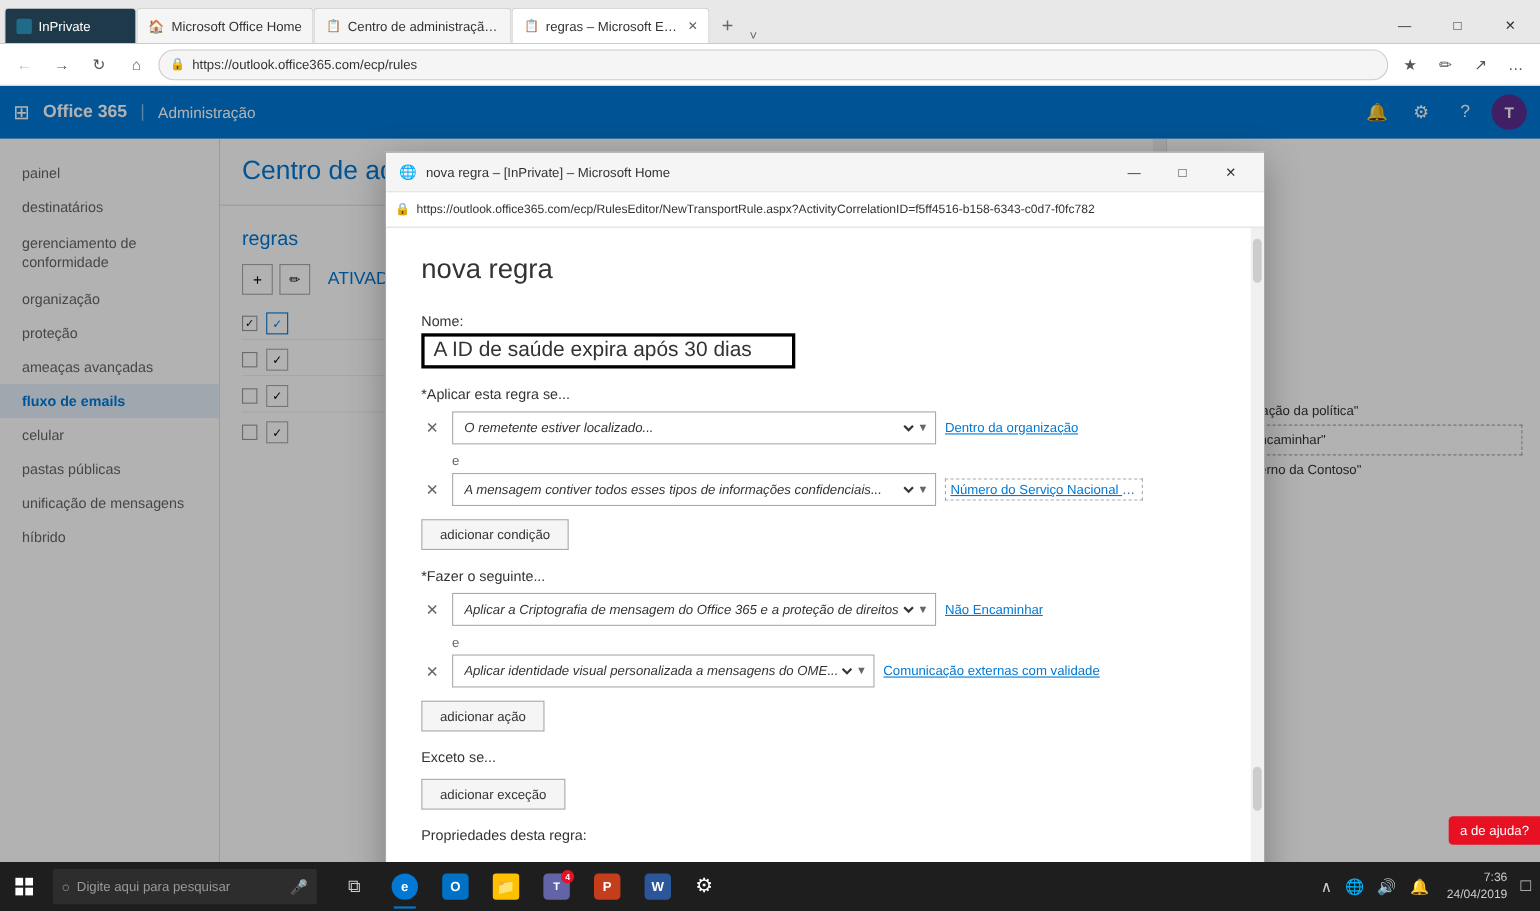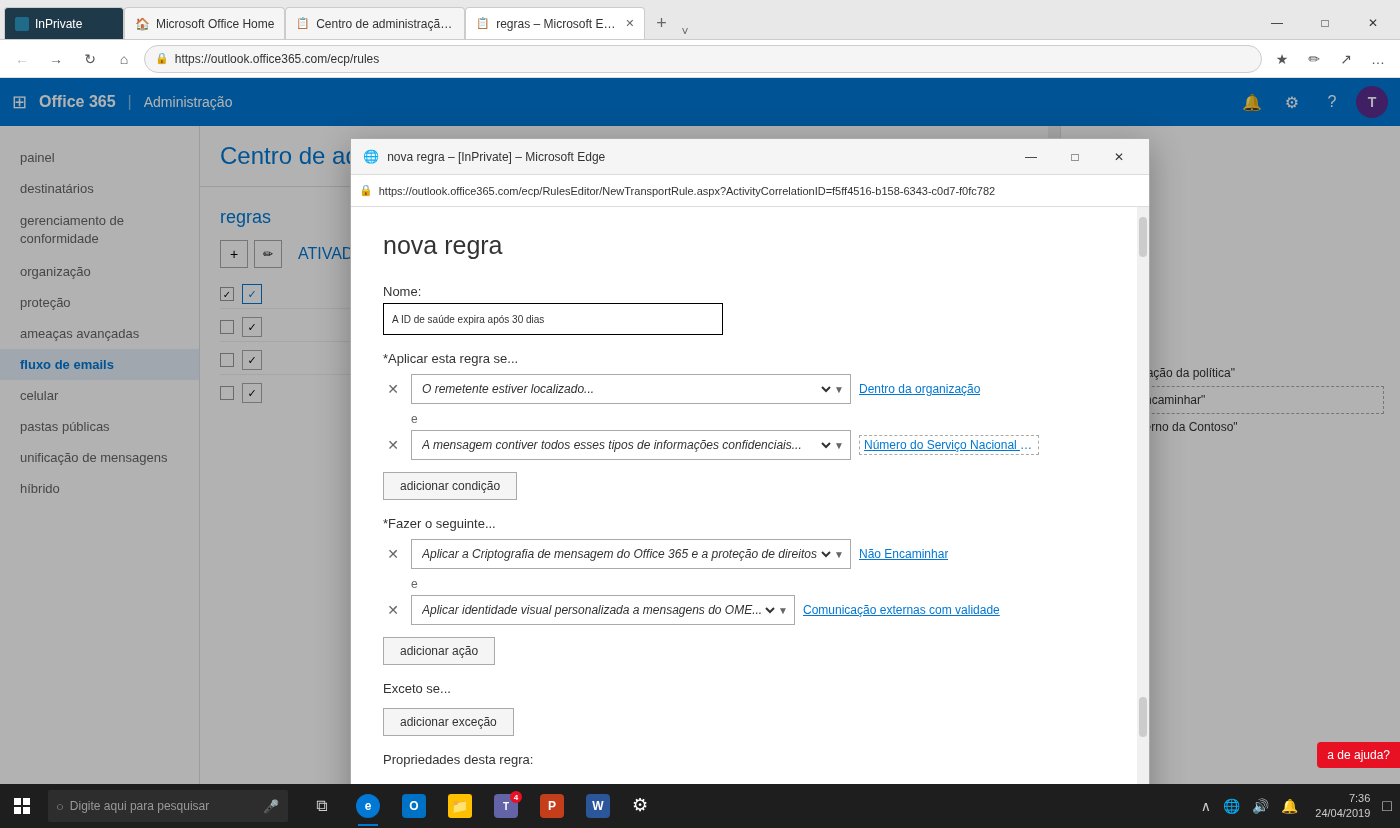--- a/index.html
+++ b/index.html
@@ -65,21 +65,21 @@
 
     .popup-address { background: #fff; border-bottom: 1px solid #ddd; display: flex; align-items: center; height: 32px; padding: 0 8px; gap: 6px; }
     .popup-lock { font-size: 11px; color: #666; }
     .popup-url { font-size: 11px; color: #333; overflow: hidden; text-overflow: ellipsis; white-space: nowrap; flex: 1; }
 
     .popup-body { flex: 1; padding: 24px 32px; overflow-y: auto; max-height: 640px; position: relative; }
     .popup-page-title { font-size: 25px; color: #333; font-weight: 300; margin-bottom: 24px; }
 
     .form-section { margin-bottom: 16px; }
     .form-label { font-size: 13px; color: #333; margin-bottom: 4px; display: block; }
-    .form-input { width: 340px; height: 32px; border: 1px solid #000000; padding: 0 8px; font-size: 10px; color: #333; }
+    .form-input { width: 340px; height: 32px; border: 3px solid #000000; padding: 0 8px; font-size: 19px; color: #333; }
 
     .condition-section { margin-bottom: 16px; }
     .condition-label { font-size: 13px; color: #333; margin-bottom: 8px; }
     .condition-row { display: flex; align-items: center; gap: 8px; margin-bottom: 8px; }
     .condition-and { font-size: 12px; color: #666; margin: 4px 0 4px 28px; }
 
     .remove-btn { width: 20px; height: 20px; display: flex; align-items: center; justify-content: center; color: #666; cursor: pointer; font-size: 14px; flex-shrink: 0; }
     .condition-value { font-size: 12px; color: #0078d4; text-decoration: underline; cursor: pointer; white-space: nowrap; overflow: hidden; text-overflow: ellipsis; max-width: 200px; }
 
     .add-btn { height: 28px; padding: 0 16px; border: 1px solid #aaa; background: #f5f5f5; font-size: 12px; color: #333; cursor: pointer; margin-top: 4px; }
@@ -260,21 +260,21 @@
         </div>
       </div>
     </div>
 
     <div class="overlay"></div>
 
     <div class="popup-window">
 
       <div class="popup-titlebar">
         <span style="font-size:13px;color:#666;">🌐</span>
-        <span class="popup-title-text">nova regra – [InPrivate] – Microsoft Edge</span>
+        <span class="popup-title-text">nova regra – [InPrivate] – Microsoft Home</span>
         <div class="popup-win-btn">—</div>
         <div class="popup-win-btn">□</div>
         <div class="popup-win-btn close">✕</div>
       </div>
 
       <div class="popup-address">
         <span class="popup-lock">🔒</span>
         <span class="popup-url">https://outlook.office365.com/ecp/RulesEditor/NewTransportRule.aspx?ActivityCorrelationID=f5ff4516-b158-6343-c0d7-f0fc782</span>
       </div>
 

